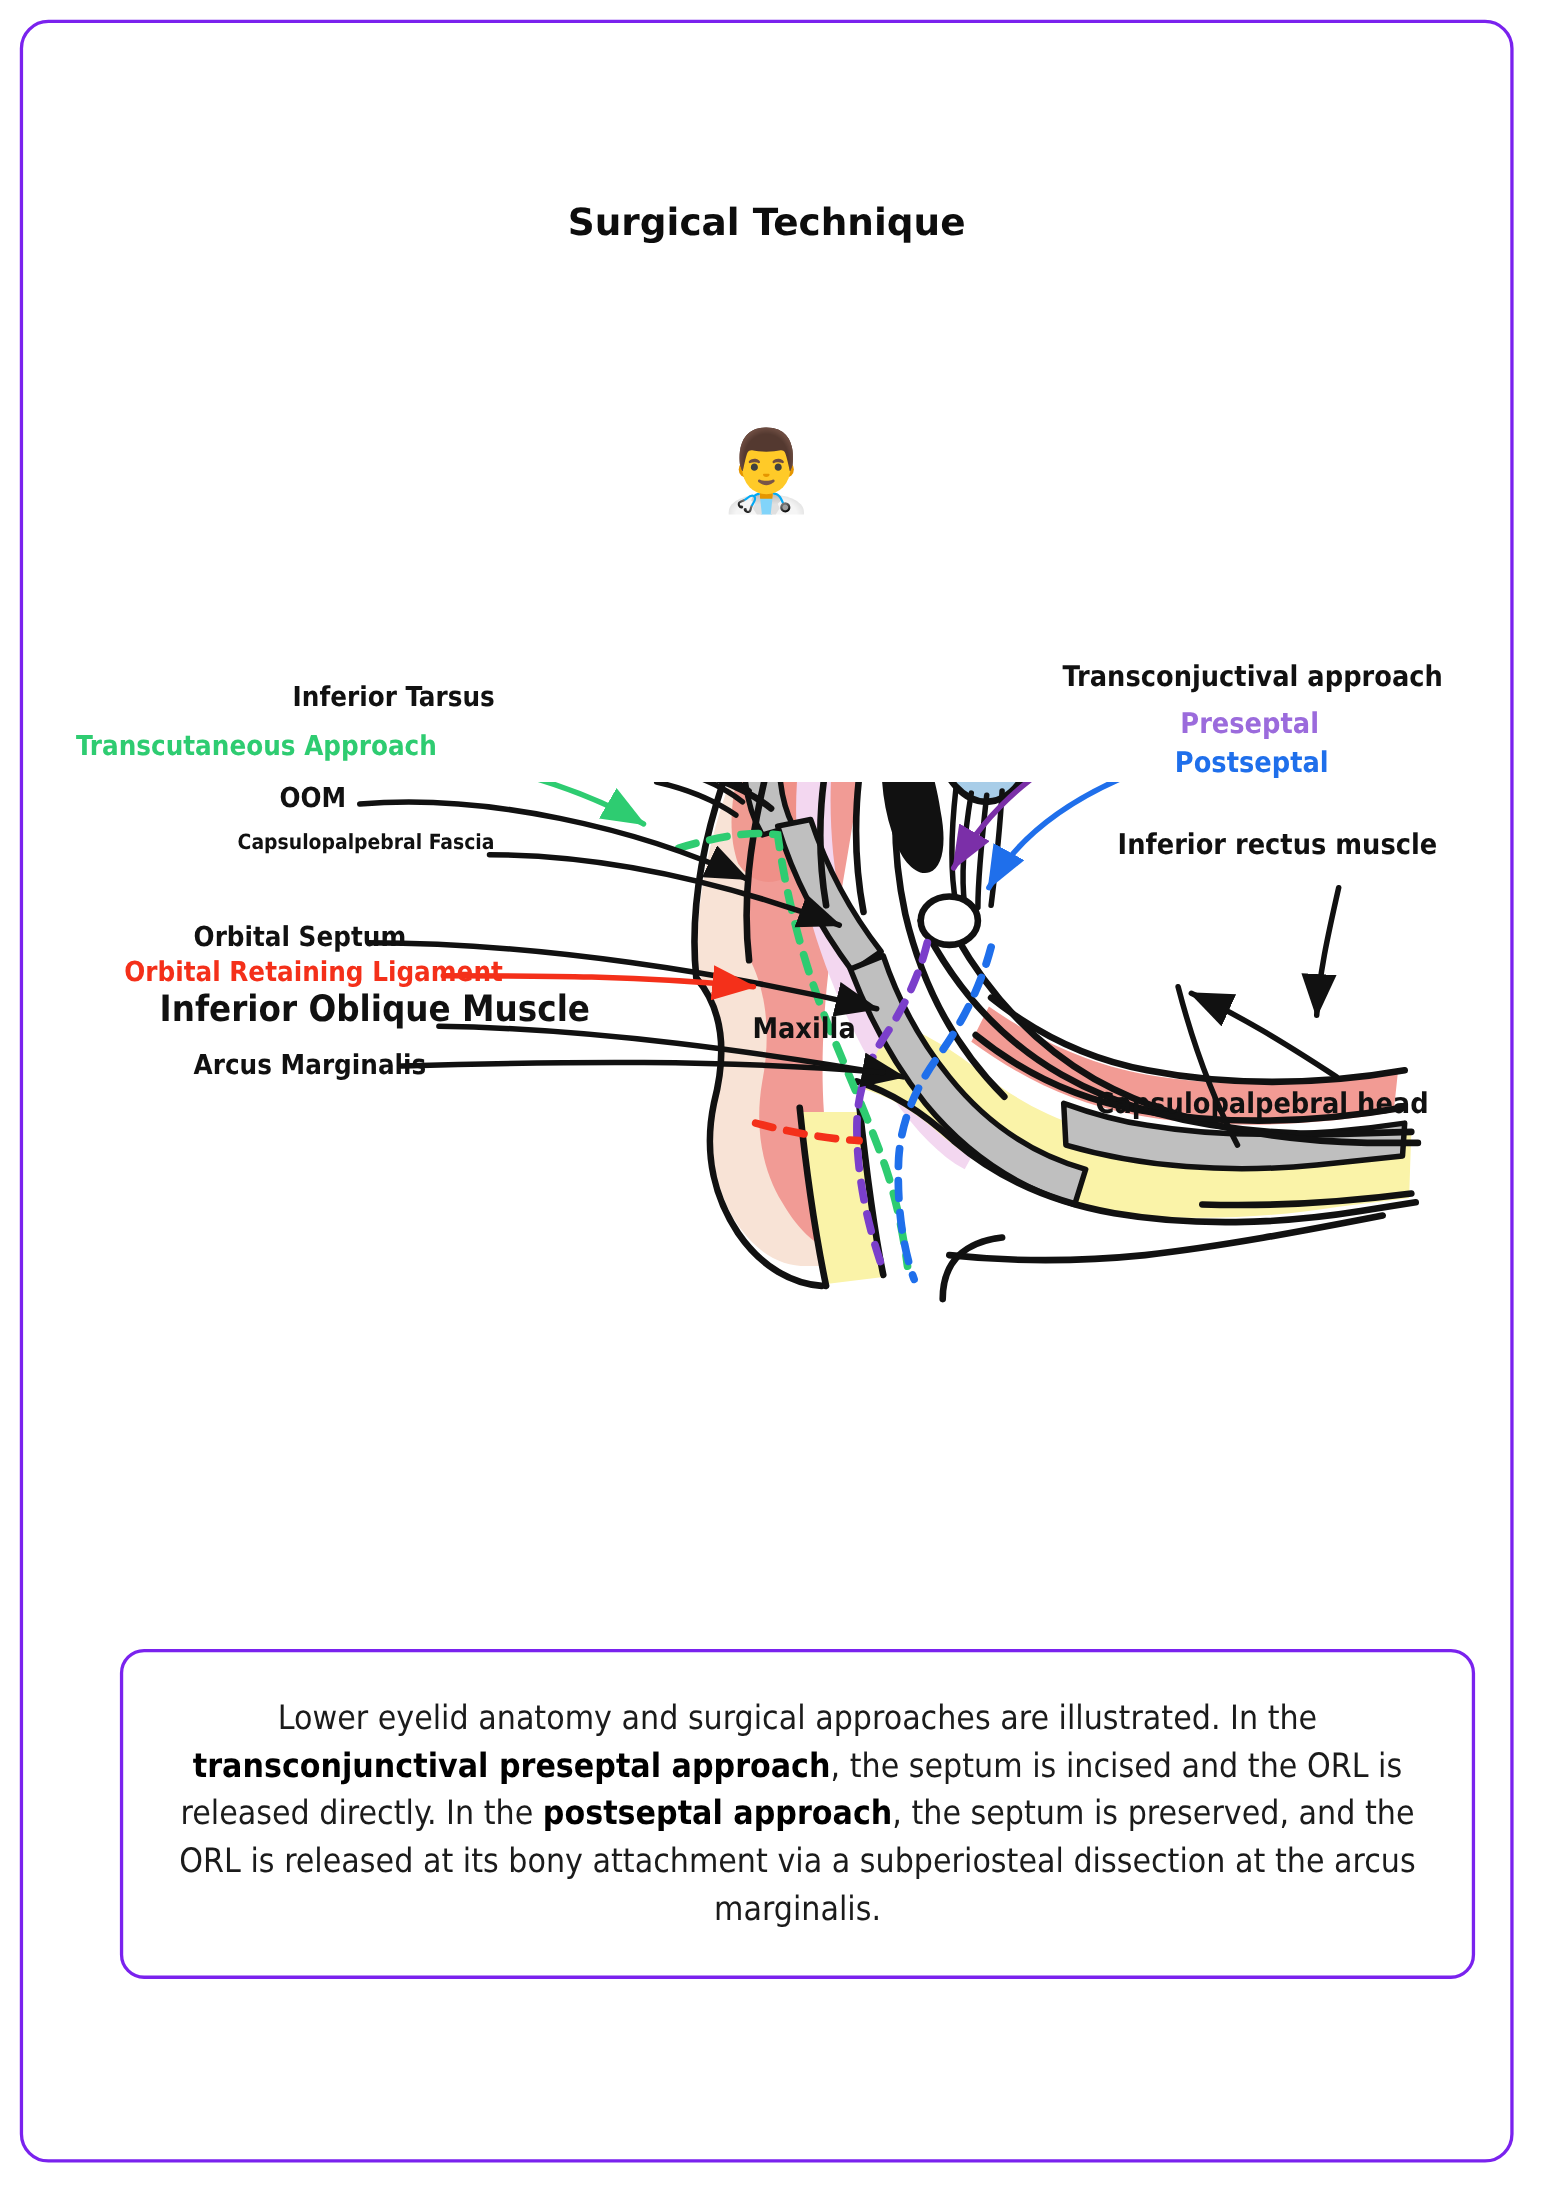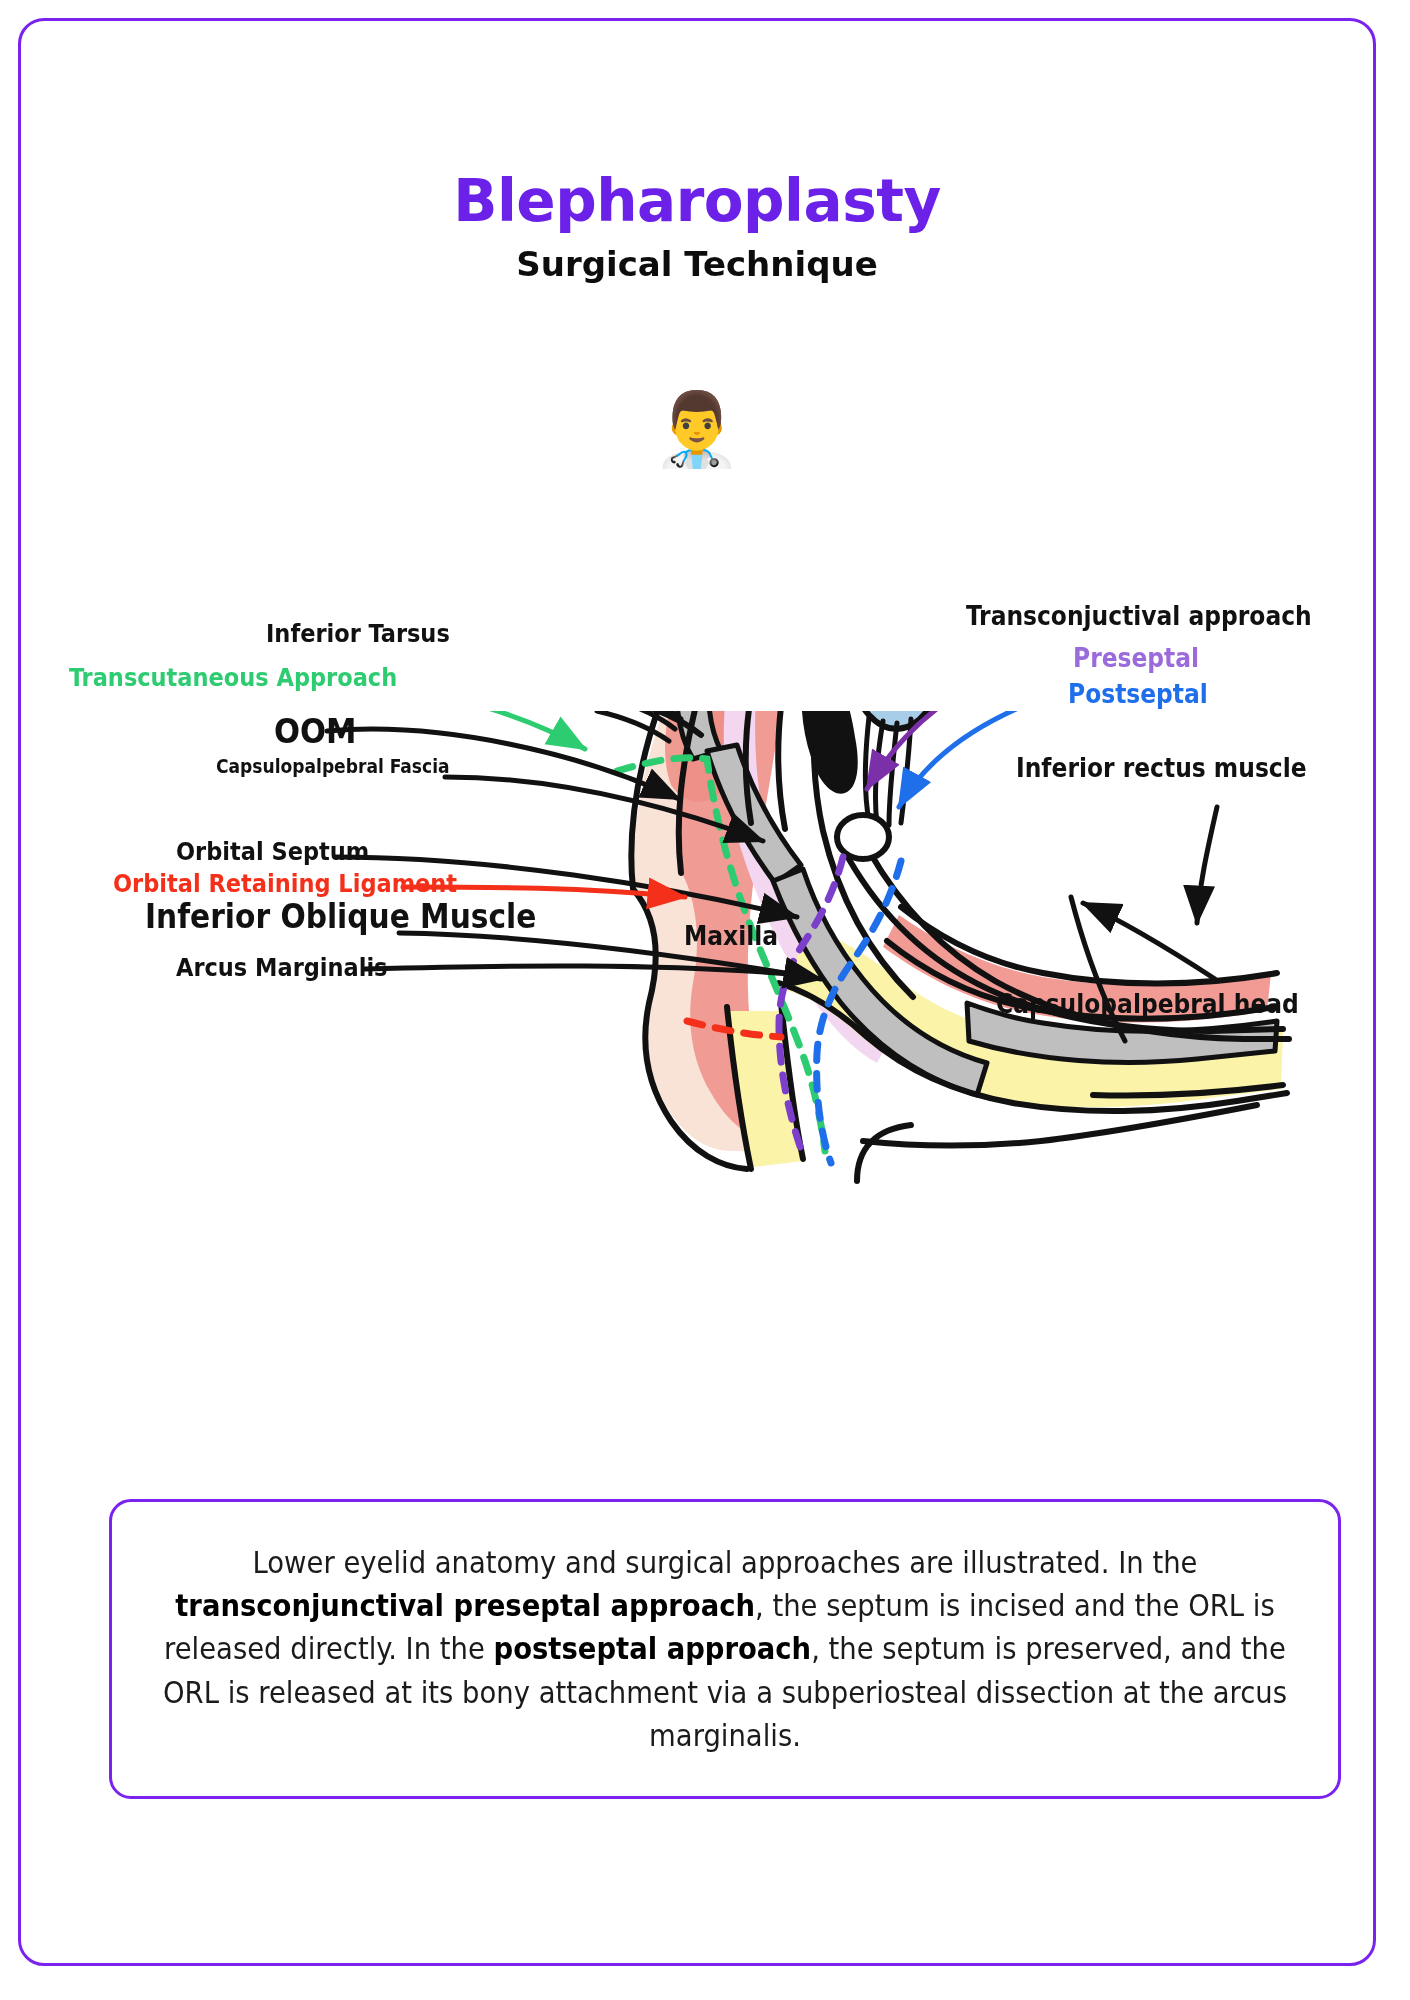--- a/index.html
+++ b/index.html
@@ -88,21 +88,20 @@
     padding: 0 42px;
   }
   .caption-text b { font-weight: bold; color: #000; }
 </style>
 </head>
 <body>
 
 <div class="page-frame">
 
   <div class="header">
-    <h1 class="title">Blepharoplasty</h1>
     <h2 class="subtitle">Surgical Technique</h2>
   </div>
 
   <div class="emoji-wrap">
     <span style="font-size:72px;line-height:1;">👨‍⚕️</span>
   </div>
 
   <div class="figure">
     <svg width="1410" height="630" viewBox="0 0 1410 630" xmlns="http://www.w3.org/2000/svg">
       <defs>
@@ -246,21 +245,21 @@
         <path stroke="#111111" d="M1050,186 C1064,240 1082,288 1104,330"></path>
       </g>
     </svg>
 
     <div style="position:absolute;left:245px;top:-92px;font-family:'DejaVu Sans Condensed','DejaVu Sans',sans-serif;font-size:25px;font-weight:bold;color:#111111;white-space:nowrap;">
       <span>Inferior Tarsus</span>
     </div>
     <div style="position:absolute;left:48px;top:-48px;font-family:'DejaVu Sans Condensed','DejaVu Sans',sans-serif;font-size:25px;font-weight:bold;color:#2ECC71;white-space:nowrap;">
       <span>Transcutaneous Approach</span>
     </div>
-    <div style="position:absolute;left:253px;top:0px;font-family:'DejaVu Sans Condensed','DejaVu Sans',sans-serif;font-size:34px;font-weight:bold;color:#111111;white-space:nowrap;">
+    <div style="position:absolute;left:233px;top:0px;font-family:'DejaVu Sans Condensed','DejaVu Sans',sans-serif;font-size:25px;font-weight:bold;color:#111111;white-space:nowrap;">
       <span>OOM</span>
     </div>
     <div style="position:absolute;left:148px;top:44px;font-family:'DejaVu Sans Condensed','DejaVu Sans',sans-serif;font-size:19px;font-weight:bold;color:#111111;white-space:nowrap;margin-left:47px;">
       <span>Capsulopalpebral Fascia</span>
     </div>
     <div style="position:absolute;left:155px;top:126px;font-family:'DejaVu Sans Condensed','DejaVu Sans',sans-serif;font-size:25px;font-weight:bold;color:#111111;white-space:nowrap;">
       <span>Orbital Septum</span>
     </div>
     <div style="position:absolute;left:92px;top:158px;font-family:'DejaVu Sans Condensed','DejaVu Sans',sans-serif;font-size:25px;font-weight:bold;color:#F4301A;white-space:nowrap;">
       <span>Orbital Retaining Ligament</span>

